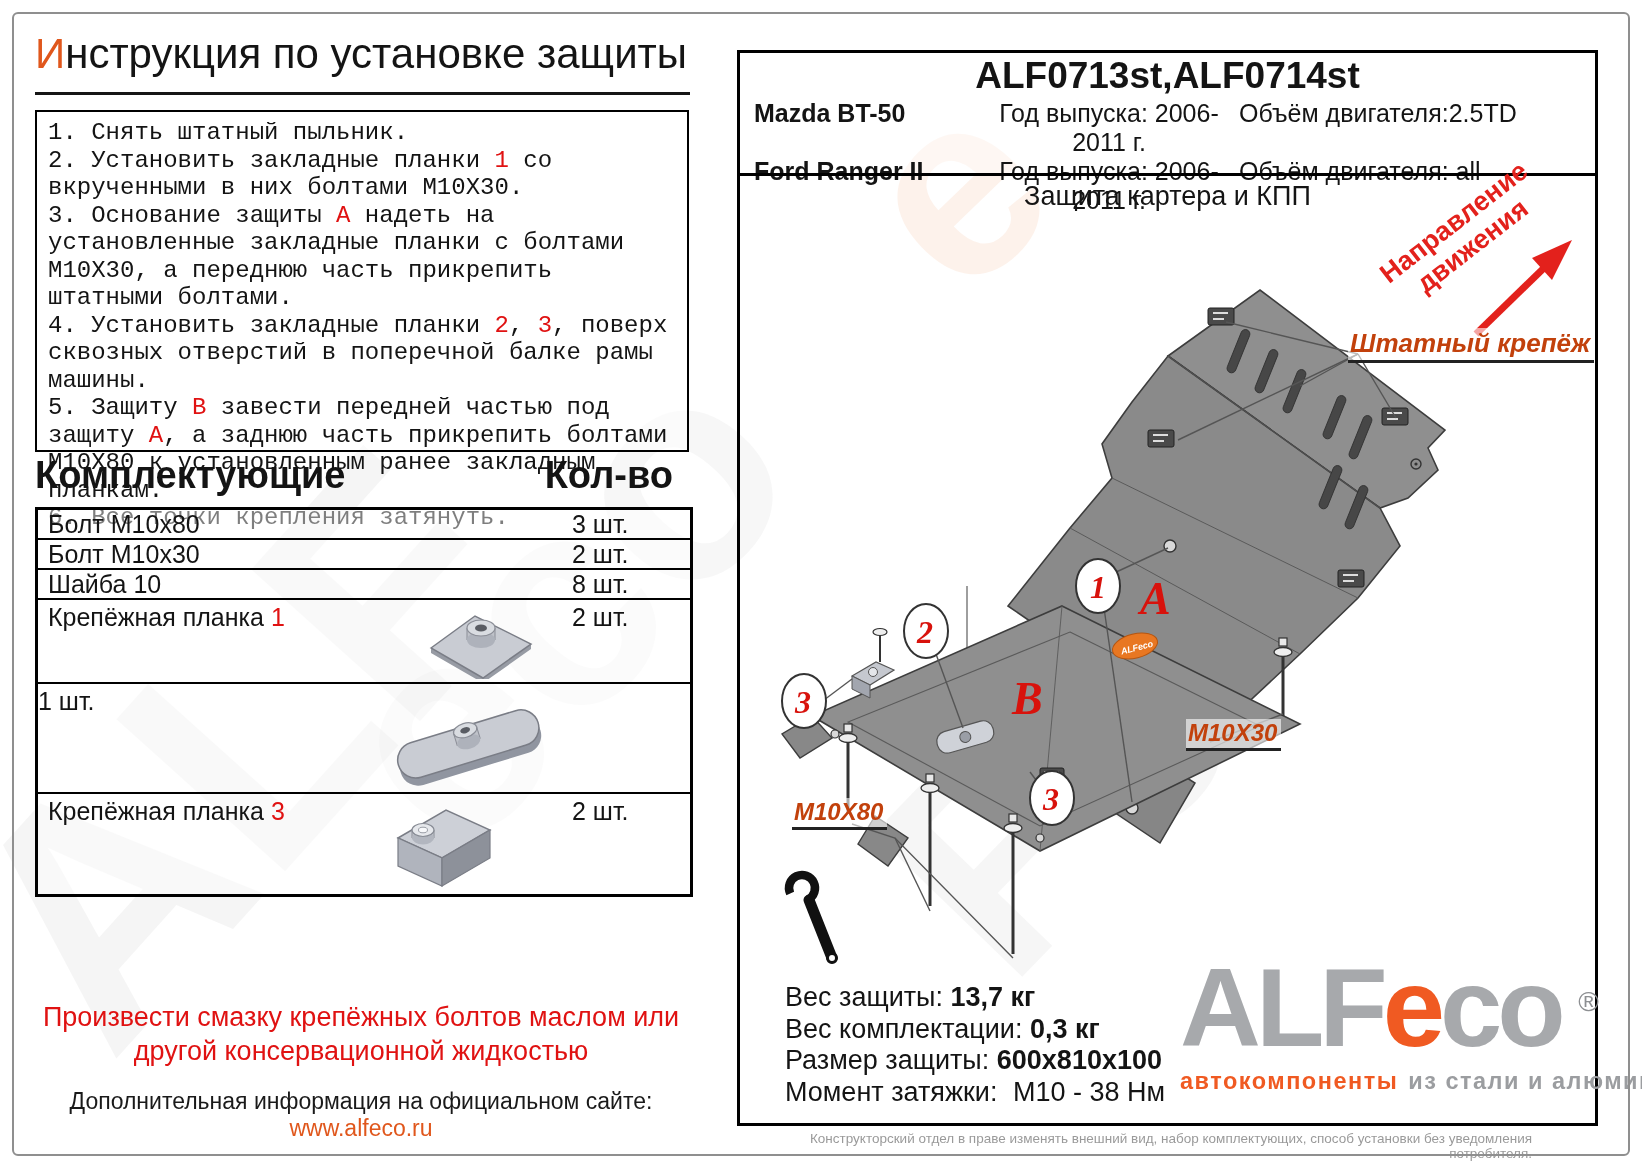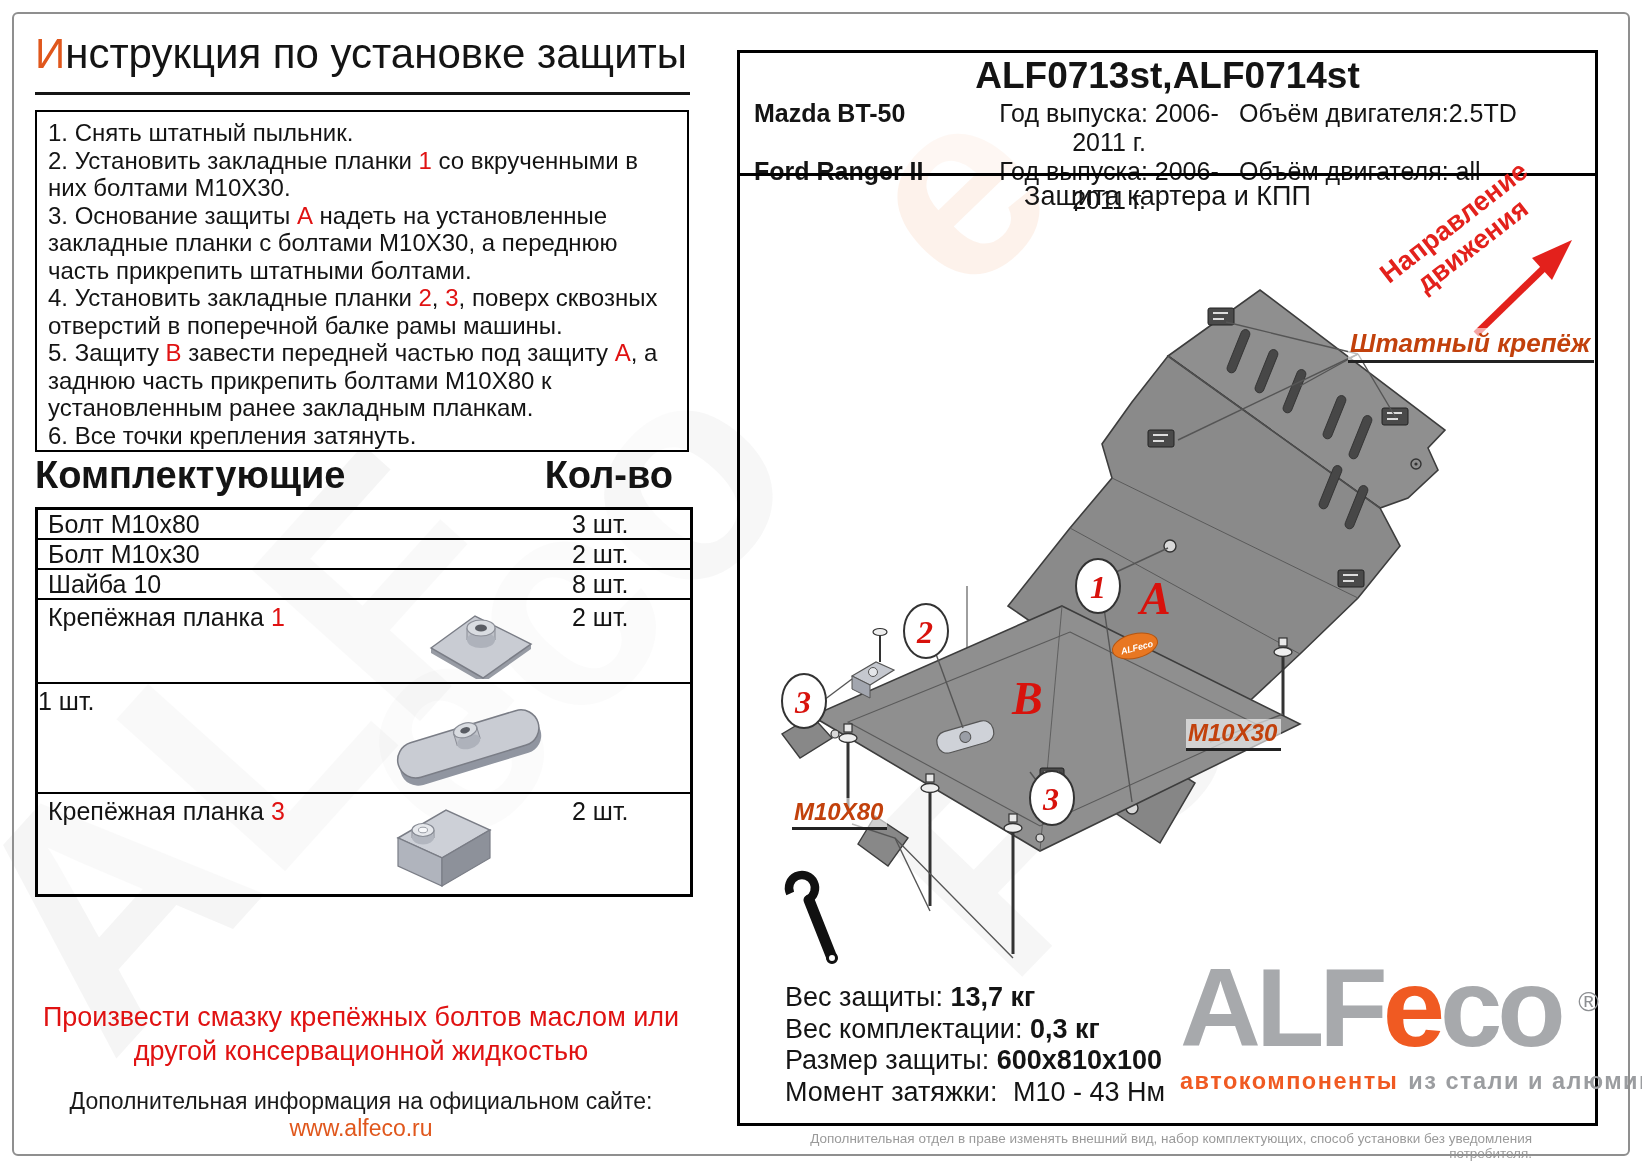--- a/index.html
+++ b/index.html
@@ -12,21 +12,21 @@
   .wm1{left:-80px;top:560px;font-size:330px;color:rgba(110,110,110,0.07);transform:rotate(-48deg);}
   .wm2{left:300px;top:430px;font-size:300px;color:rgba(120,120,120,0.06);transform:rotate(-48deg);}
   .wm3{left:880px;top:40px;font-size:260px;color:rgba(232,128,60,0.10);transform:rotate(-44deg);}
   .wm4{left:880px;top:620px;font-size:300px;color:rgba(150,150,150,0.09);transform:rotate(-46deg);}
   .z{position:absolute;z-index:1;}
   
   .doc-title{left:35px;top:30px;width:655px;font-size:42px;letter-spacing:0;}
   .doc-title .ac{color:#e0571c;}
   .title-rule{left:35px;top:92px;width:655px;height:3px;background:#161616;}
   .instr-box{left:35px;top:110px;width:628px;height:324px;border:2.5px solid #000;
-             padding:7px 11px;font-size:24px;line-height:27.5px;background:rgba(255,255,255,0.55);}
+             padding:7px 11px;font-size:24px;line-height:27.5px;background:rgba(255,255,255,0.55);font-family:Liberation Mono, monospace;}
   .instr-box p{margin:0;}
   .rd{color:#e01212;}
   .comp-head{left:35px;top:454px;width:652px;display:flex;justify-content:space-between;
              font-size:38px;font-weight:700;}
   .comp-head .qtyh{margin-right:14px;}
   .parts-table{left:35px;top:507px;width:652px;border:3px solid #000;background:rgba(255,255,255,0.45);}
   .prow{position:relative;display:flex;align-items:center;border-top:2.5px solid #000;}
   .prow:first-child{border-top:none;}
   .prow .nm{flex:1 1 auto;padding-left:10px;font-size:25px;}
   .prow .qy{flex:0 0 118px;font-size:25px;}
@@ -341,31 +341,31 @@
       </div>
 
       <div class="blabel fastener">Штатный крепёж</div>
       <div class="blabel m10x30">M10X30</div>
       <div class="blabel m10x80">M10X80</div>
 
       <div class="specs">
         <div><span>Вес защиты:</span> <span class="v">13,7 кг</span></div>
         <div><span>Вес комплектации:</span> <span class="v">0,3 кг</span></div>
         <div><span>Размер защиты:</span> <span class="v">600х810х100</span></div>
-        <div><span>Момент затяжки:</span> <span class="v nb">М10 - 43 Нм</span></div>
+        <div><span>Момент затяжки:</span> <span class="v nb">М10 - 38 Нм</span></div>
       </div>
 
       <div class="logo">
         <div class="logo-txt">
           <span>ALF</span><span class="e">e</span><span>co</span>
           <span class="logo-reg">®</span>
         </div>
         <div class="logo-tag">
           <span class="o">автокомпоненты</span><span class="g">из стали и алюминия</span>
         </div>
       </div>
 
     </div>
   </div>
 
-  <div class="z disclaimer">Дополнительная отдел в праве изменять внешний вид, набор комплектующих, способ установки без уведомления потребителя.</div>
+  <div class="z disclaimer">Конструкторский отдел в праве изменять внешний вид, набор комплектующих, способ установки без уведомления потребителя.</div>
 
 </div>
 
 </body></html>

